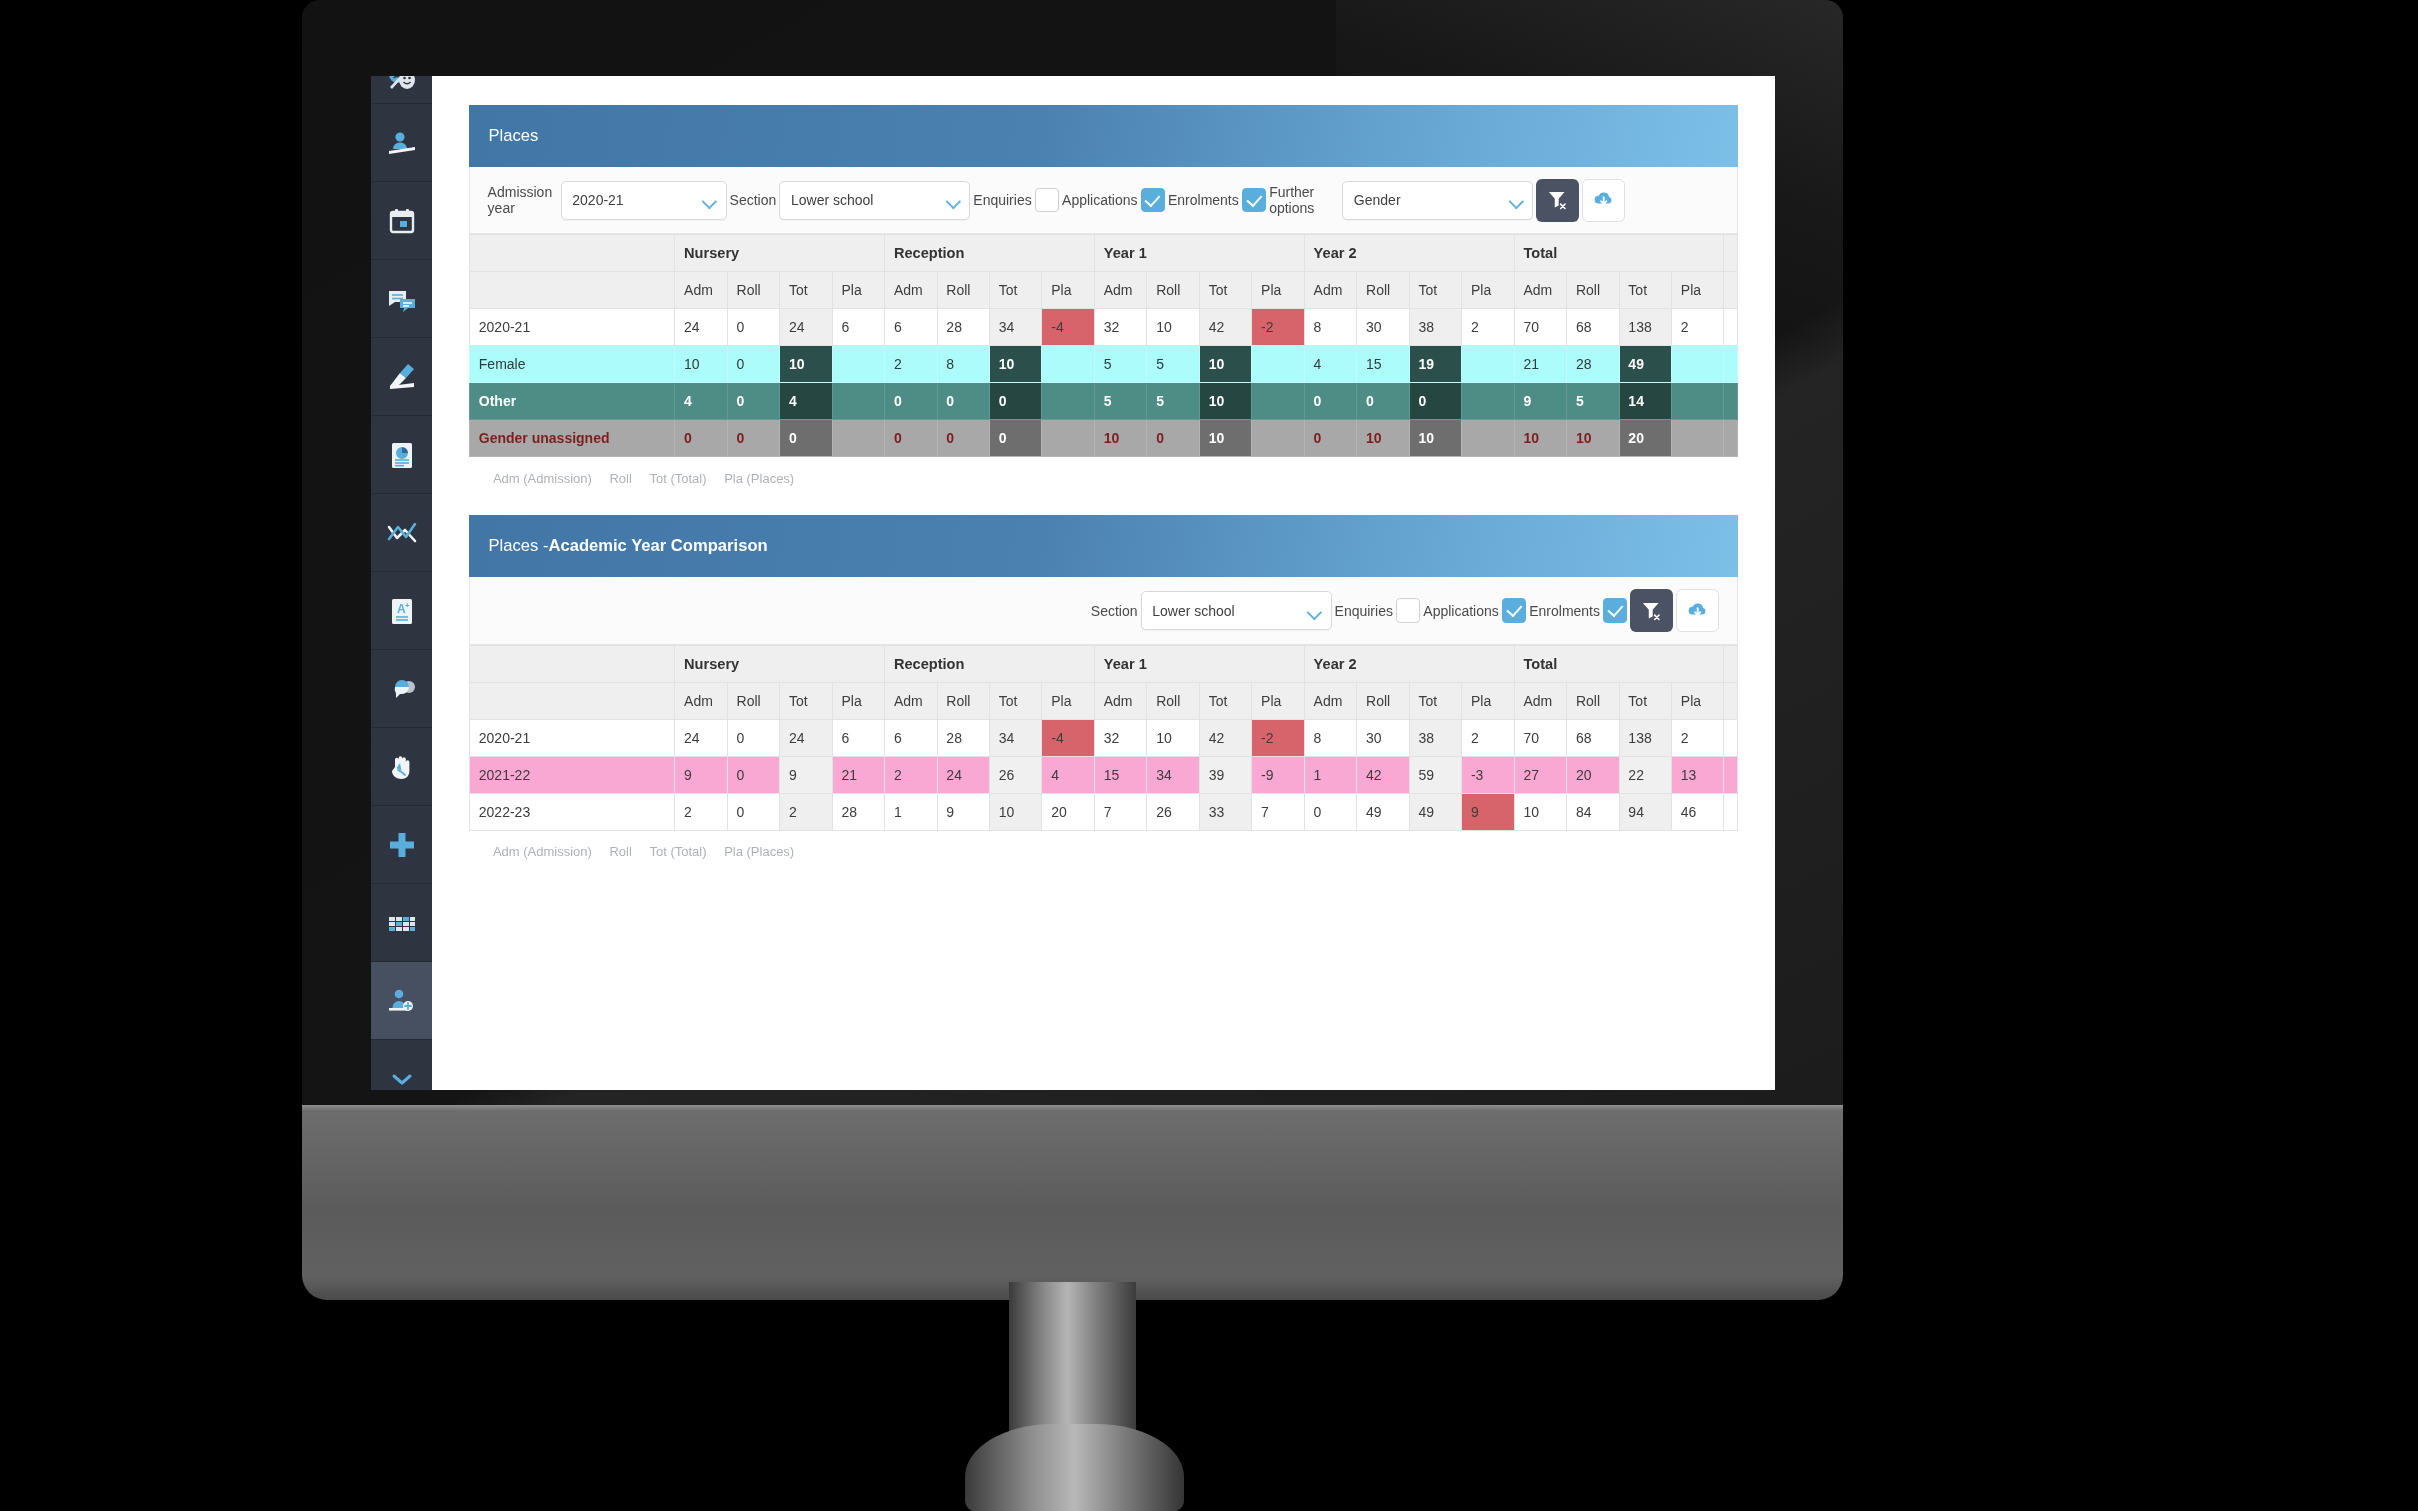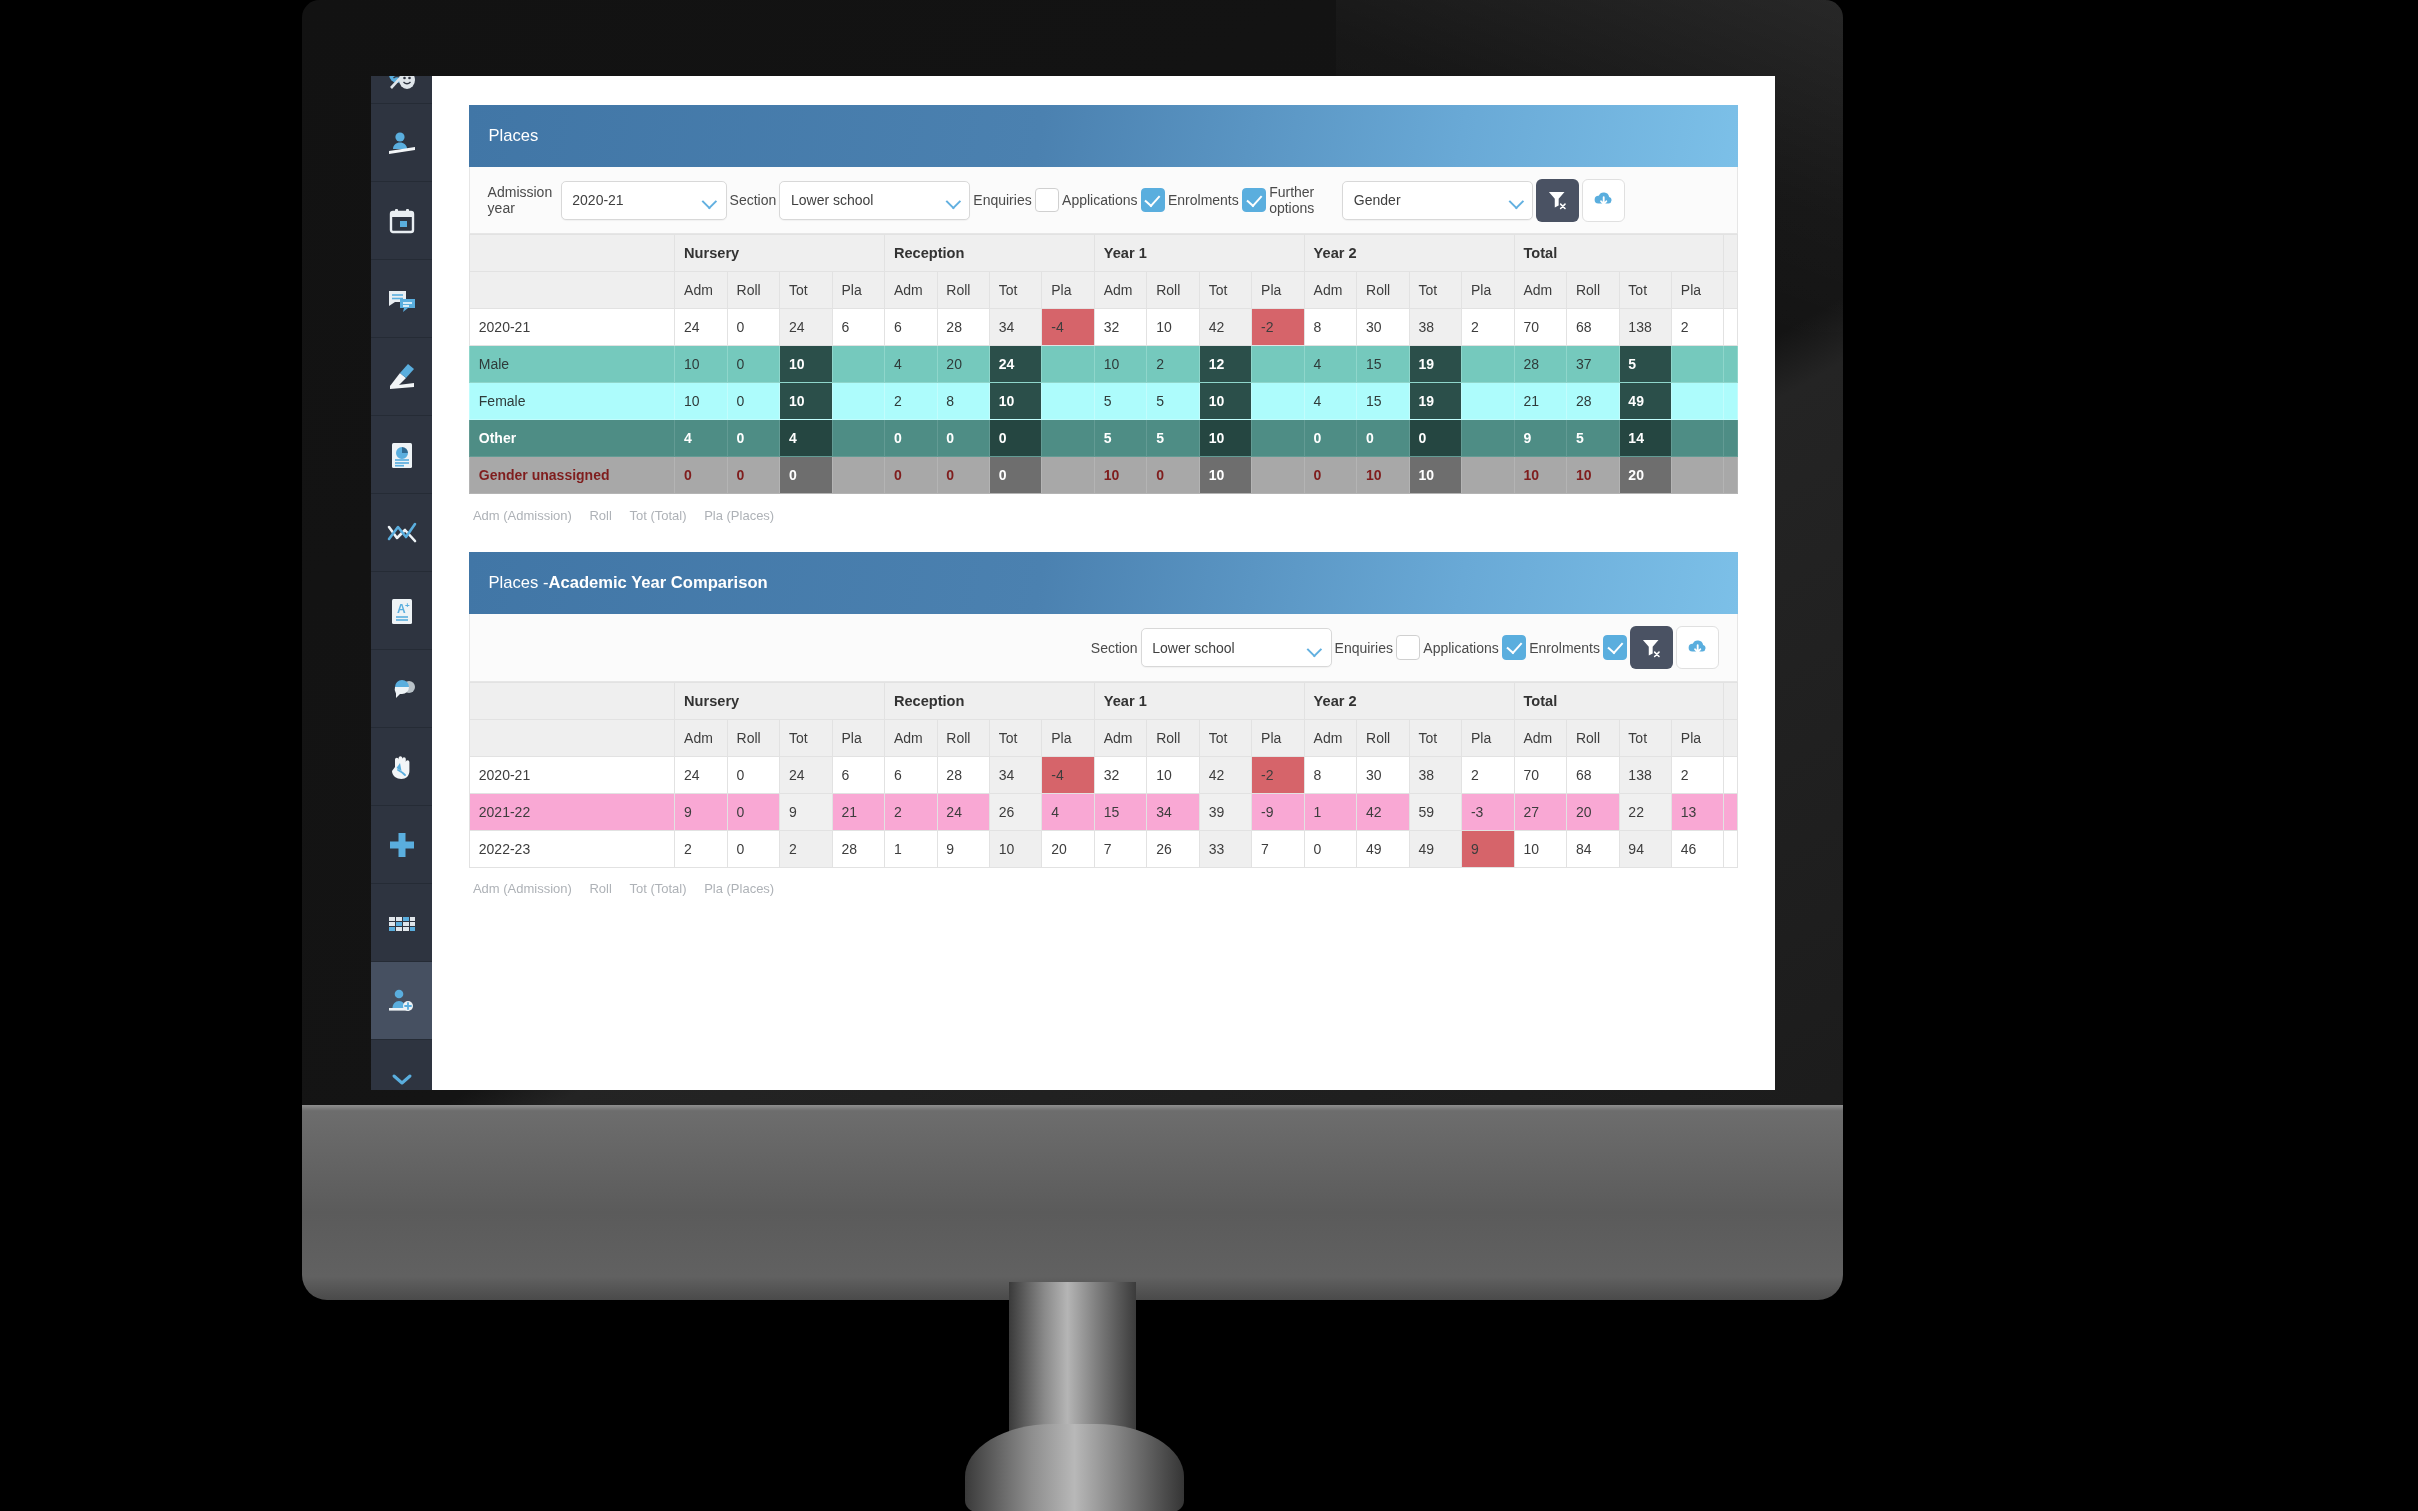--- a/index.html
+++ b/index.html
@@ -140,21 +140,21 @@
   tr.r-other td { background: #4e8d85; border-color: #639b94; color:#fff; font-weight:bold; }
   tr.r-other td.tot { background: #254641; color: #fff; font-weight: bold; }
   tr.r-unassigned td { background: #a8a8a8; border-color: #b4b4b4; color:#7f1d1d; font-weight:bold; }
   tr.r-unassigned td.tot { background: #6e6e6e; color:#fff; font-weight: bold; }
   tr.r-male td.lbl, tr.r-female td.lbl { font-weight: normal; }
   tr.r-other td.lbl, tr.r-unassigned td.lbl { font-weight: bold; }
 
   tr.zebra td { background: #f9a8d4; }
   tr.zebra td.tot { background: #f0f0f0; }
 
-  .legend { padding: 13.7px 3.9px 7.8px 3.9px; font-size: 13px; color: #aeb2b7; }
+  .legend { padding: 13.7px 3.9px 7.8px 3.9px; font-size: 13px; color: #aeb2b7; margin-left: 20px; }
   .legend span { margin-right: 17.6px; }
 </style>
 </head>
 <body>
 
 <div id="scene">
 
   <div id="monitor-body">
     <div id="monitor-gloss"></div>
   </div>
@@ -412,44 +412,20 @@
                 <td class="tot">42</td>
                 <td class="neg">-2</td>
                 <td>8</td>
                 <td>30</td>
                 <td class="tot">38</td>
                 <td>2</td>
                 <td>70</td>
                 <td>68</td>
                 <td class="tot">138</td>
                 <td>2</td>
-                <td></td>
-              </tr>
-              <tr class="r-male">
-                <td class="lbl">Male</td>
-                <td>10</td>
-                <td>0</td>
-                <td class="tot">10</td>
-                <td></td>
-                <td>4</td>
-                <td>20</td>
-                <td class="tot">24</td>
-                <td></td>
-                <td>10</td>
-                <td>2</td>
-                <td class="tot">12</td>
-                <td></td>
-                <td>4</td>
-                <td>15</td>
-                <td class="tot">19</td>
-                <td></td>
-                <td>28</td>
-                <td>37</td>
-                <td class="tot">5</td>
-                <td></td>
                 <td></td>
               </tr>
               <tr class="r-female">
                 <td class="lbl">Female</td>
                 <td>10</td>
                 <td>0</td>
                 <td class="tot">10</td>
                 <td></td>
                 <td>2</td>
                 <td>8</td>

